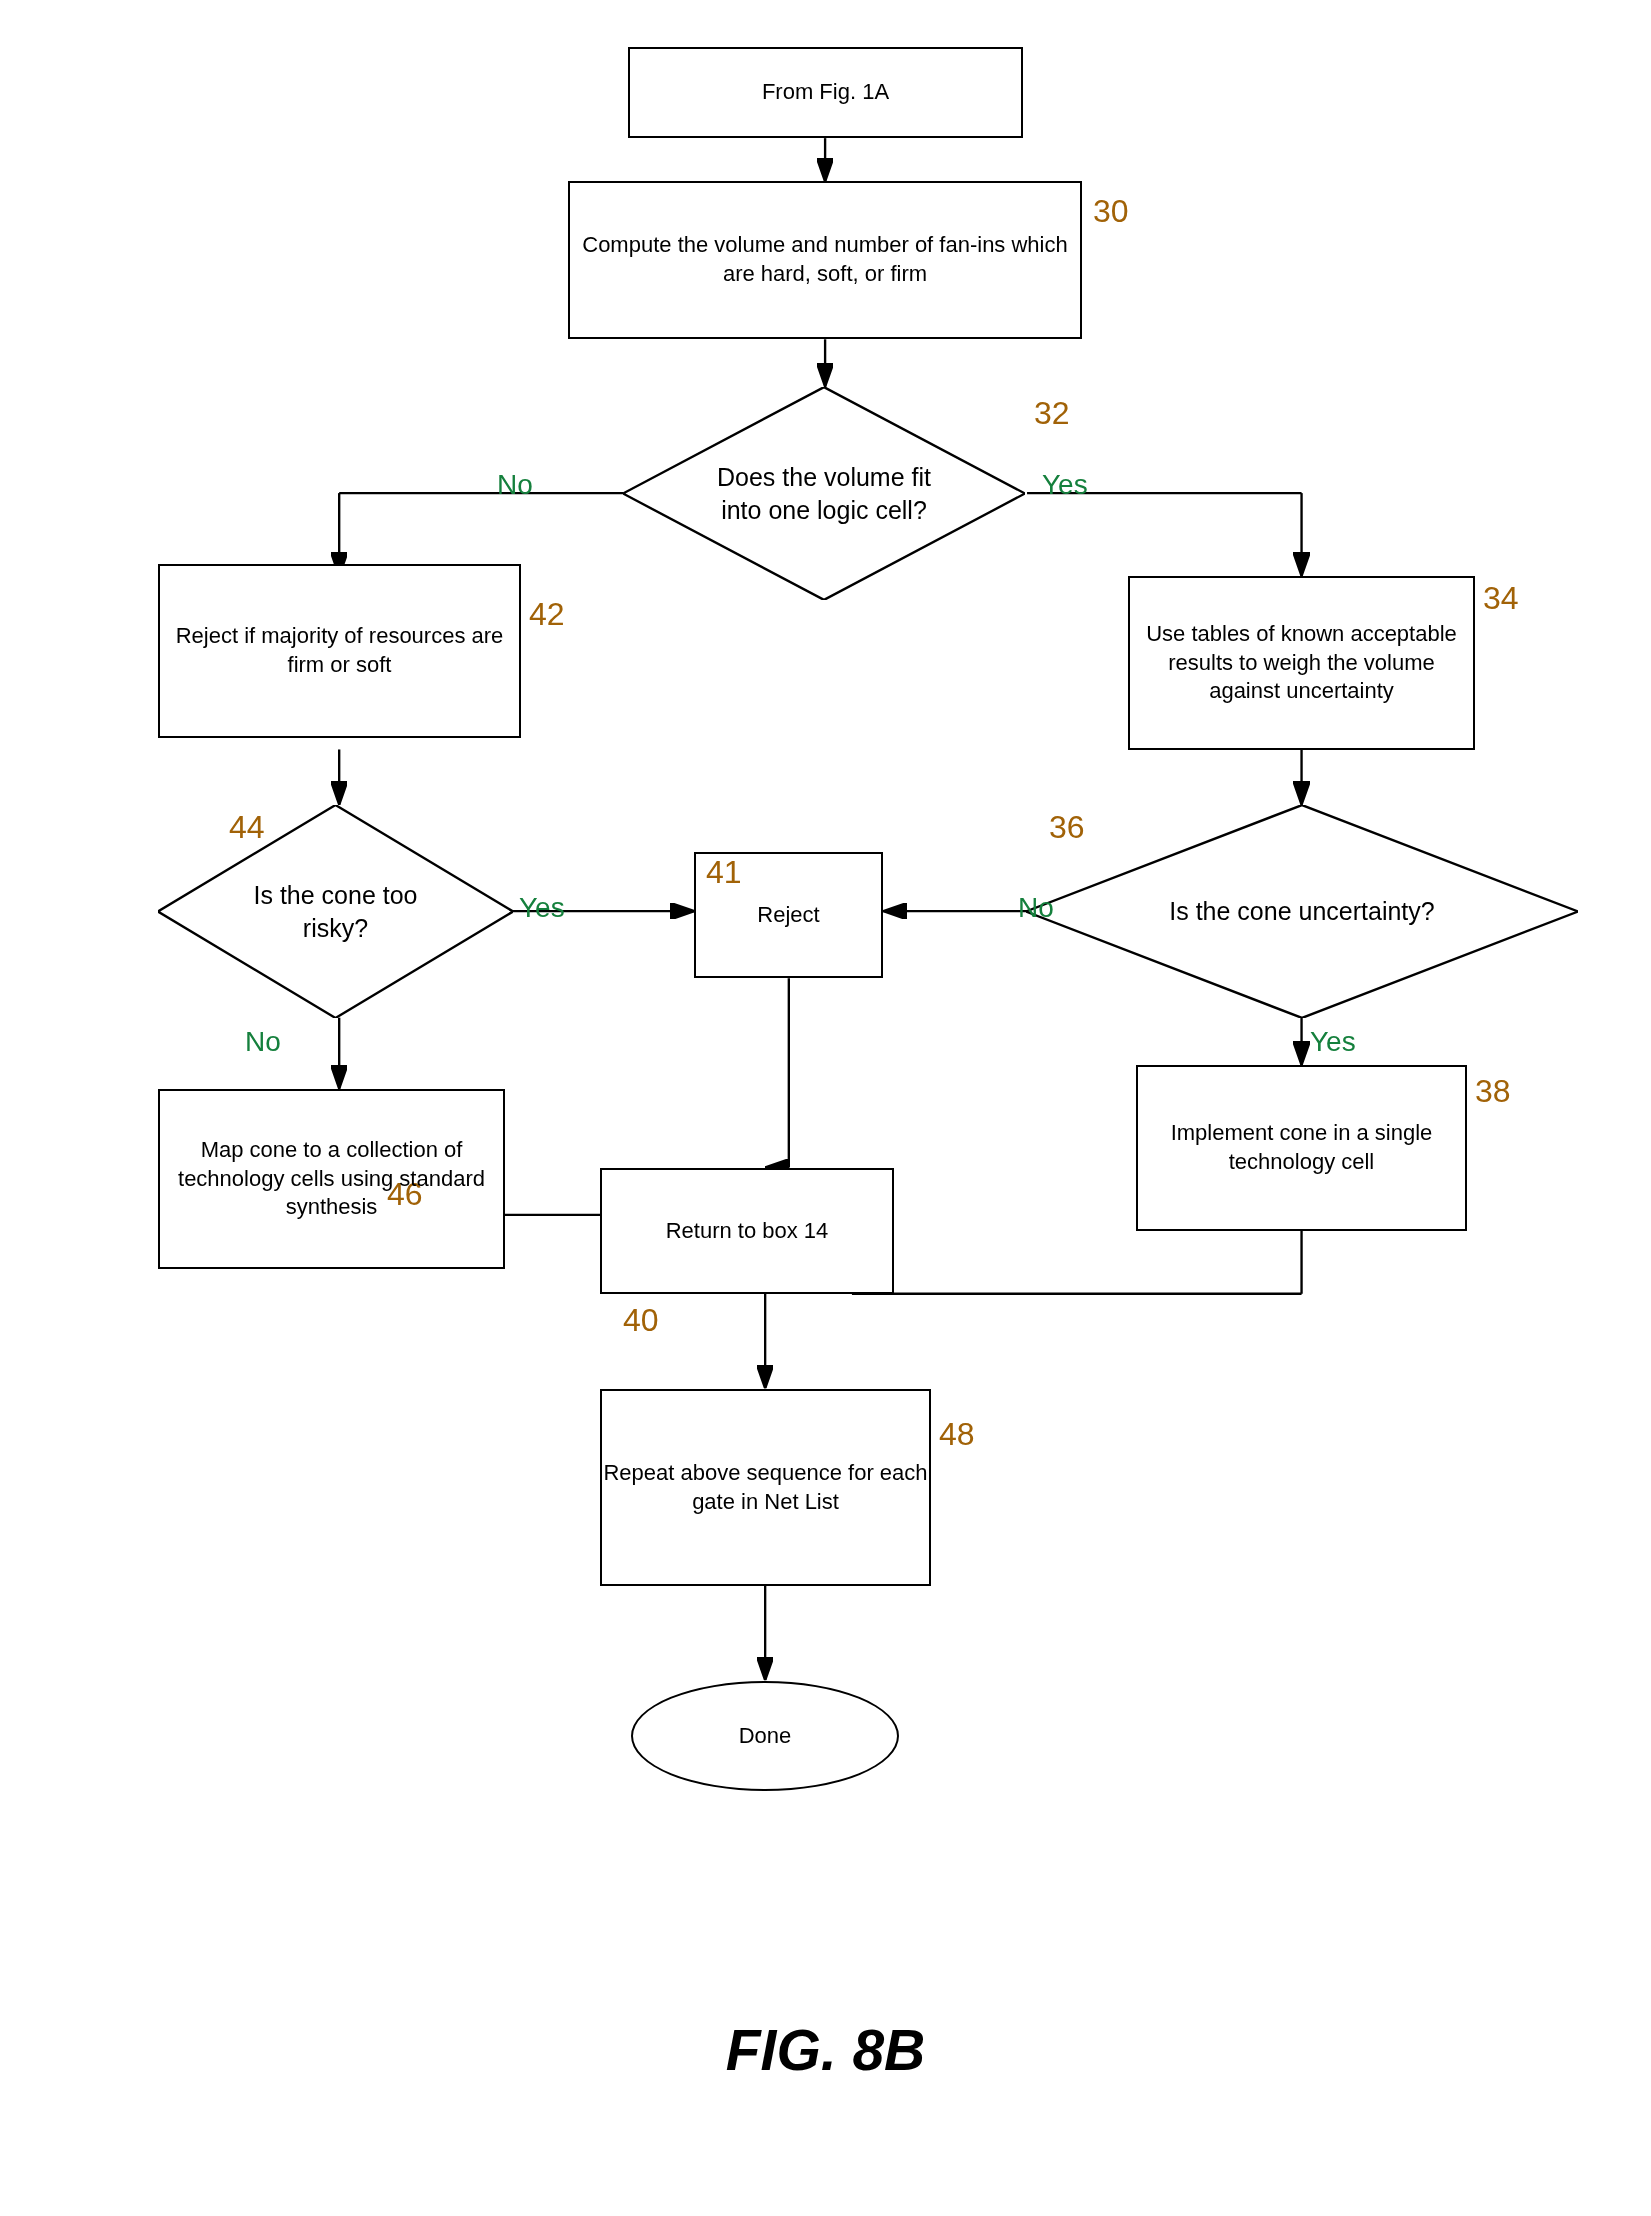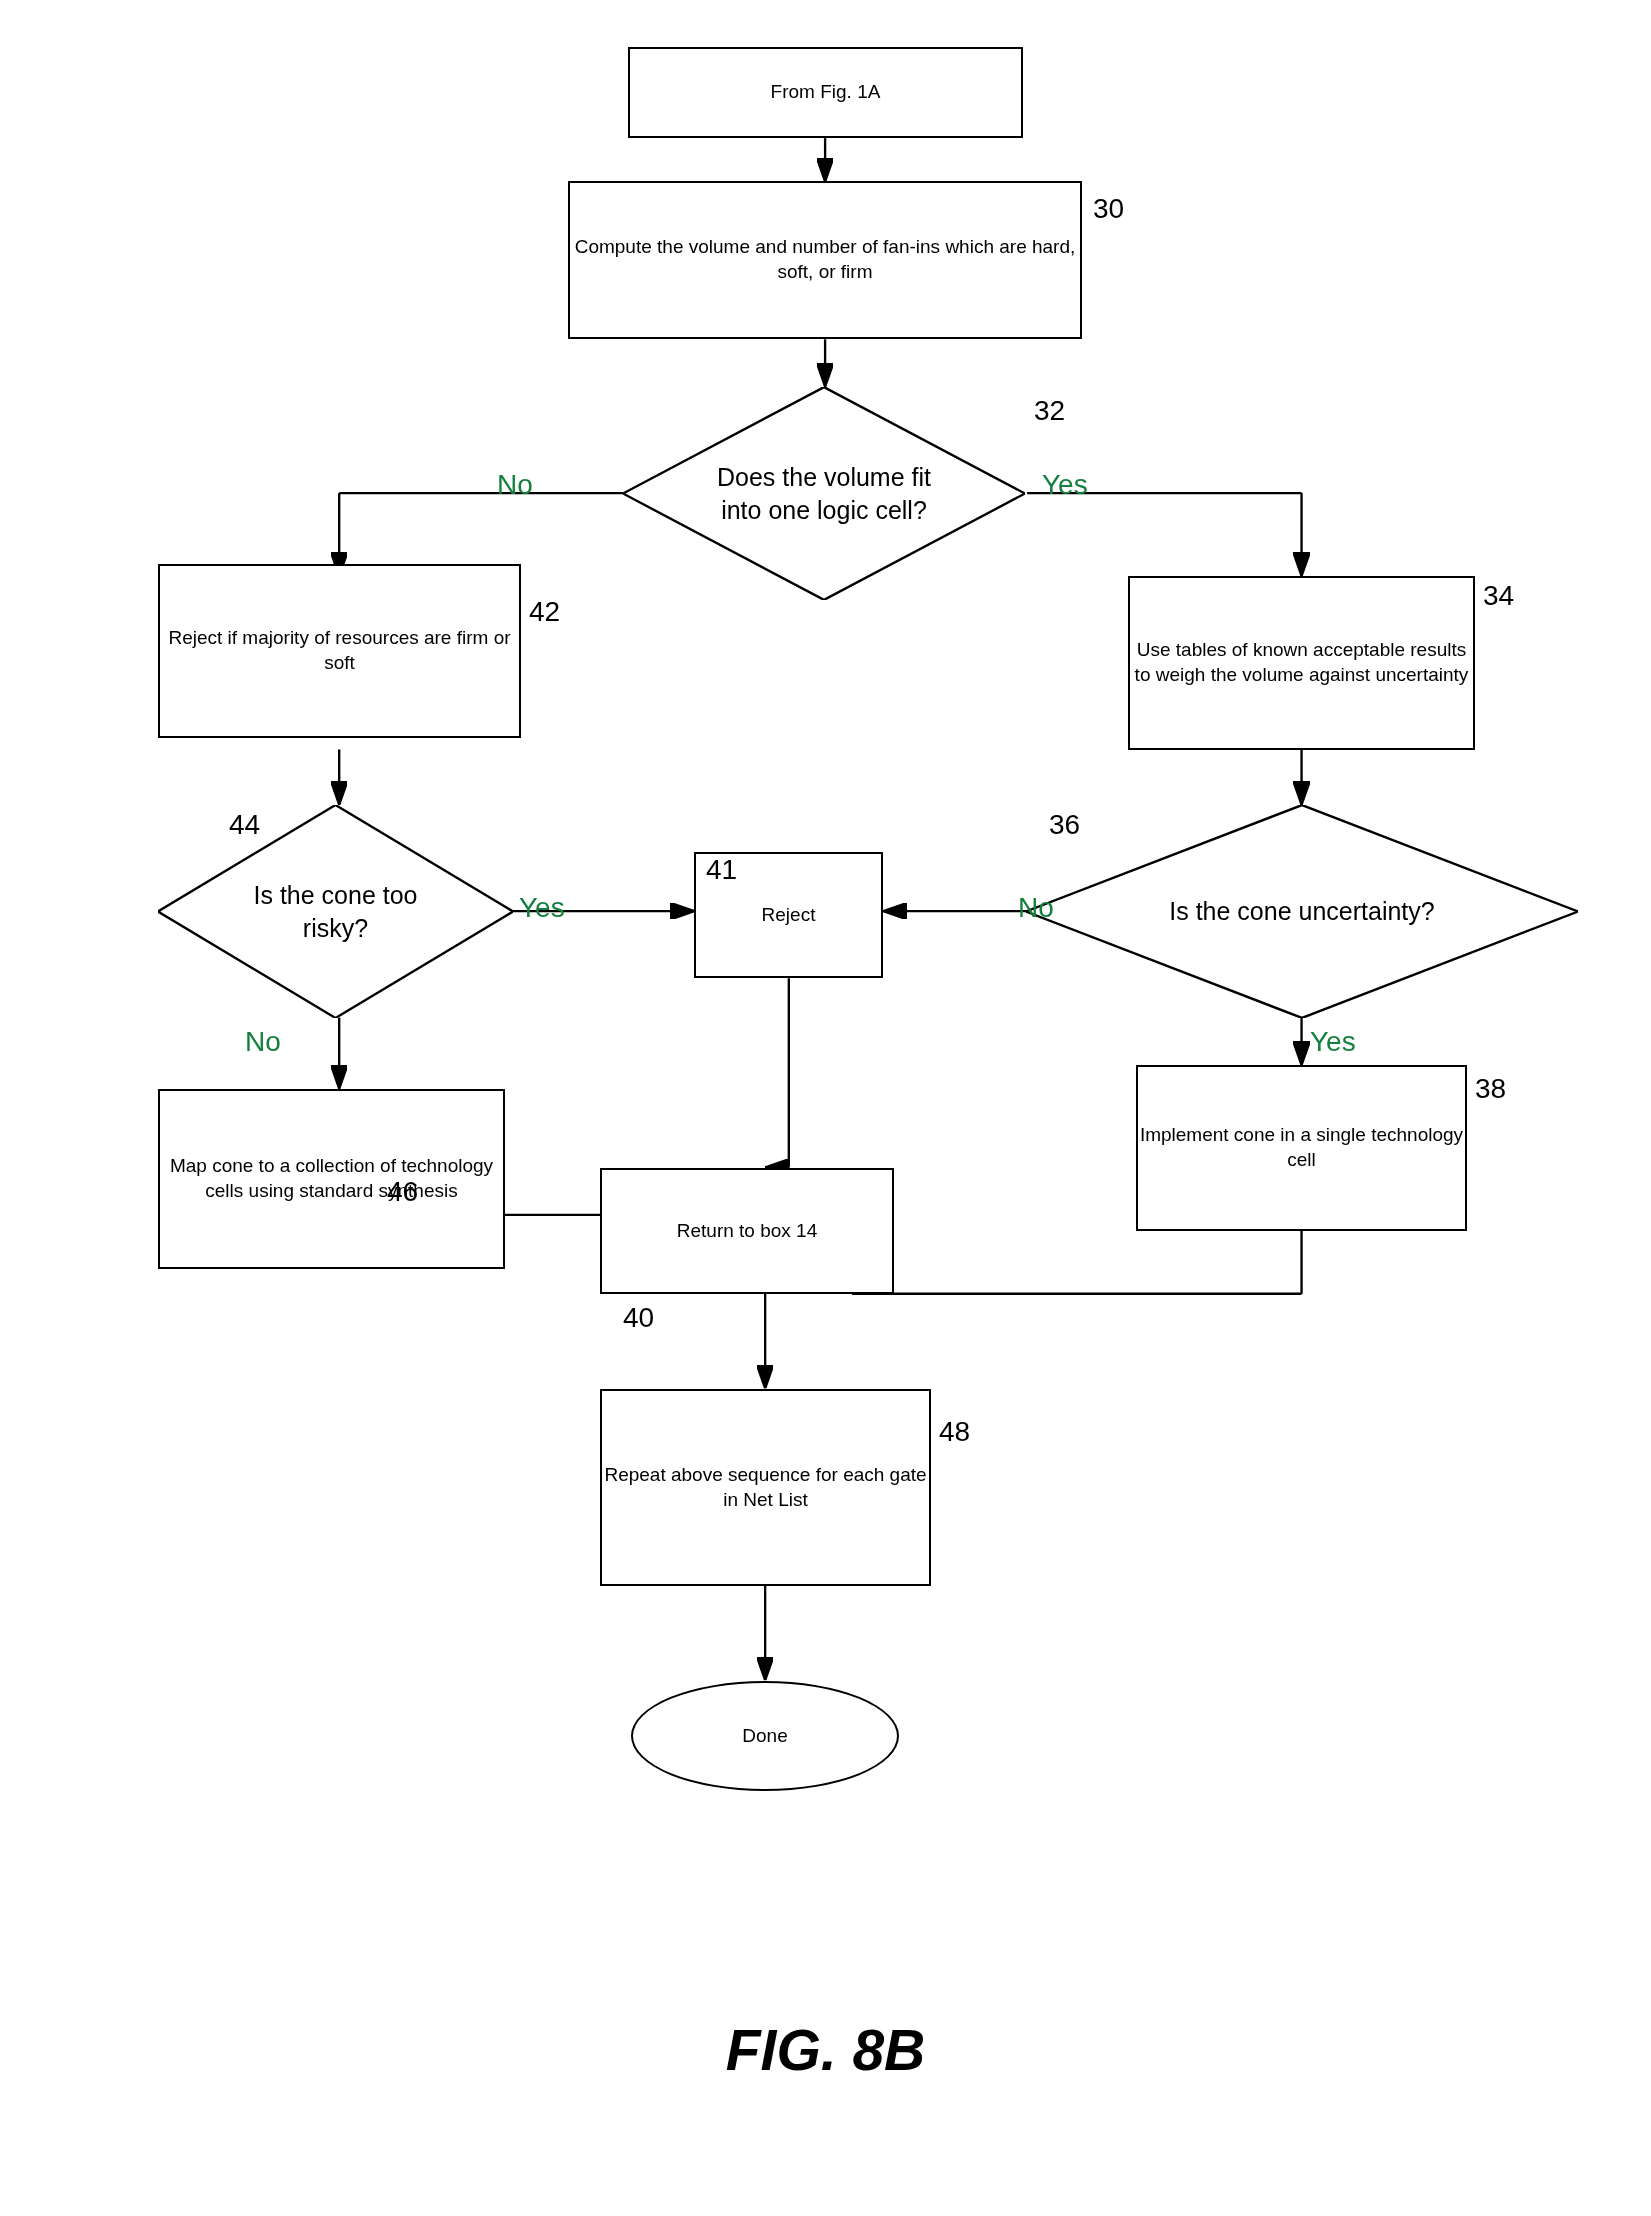--- a/index.html
+++ b/index.html
@@ -40,21 +40,21 @@
       width: 100%;
       height: 100%;
     }
     .oval-node {
       border: 2.4px solid #000;
       border-radius: 50%;
       background: #fff;
       text-align: right;
     }
     .node-text {
-      font-size: 19px;
+      font-size: 22px;
       line-height: 1.3;
       color: #000;
       z-index: 2;
       position: relative;
     }
     .arrow-label {
       position: absolute;
       font-size: 28px;
       color: #15803d;
     }
@@ -80,22 +80,22 @@
       font-size: 57px;
       font-weight: bold;
       font-style: italic;
       text-align: center;
       width: 100%;
       bottom: 47px;
       color: #000;
     }
     .num-label {
       position: absolute;
-      font-size: 28px;
-      color: #000000;
+      font-size: 32px;
+      color: #a16207;
     }
   </style>
 </head>
 <body>
 
 <div class="diagram-container">
 
   <svg class="arrows" viewBox="0 0 2093 2700" width="1651" height="2130">
     <defs>
       <marker id="arrowhead" markerWidth="10" markerHeight="7" refX="10" refY="3.5" orient="auto">

